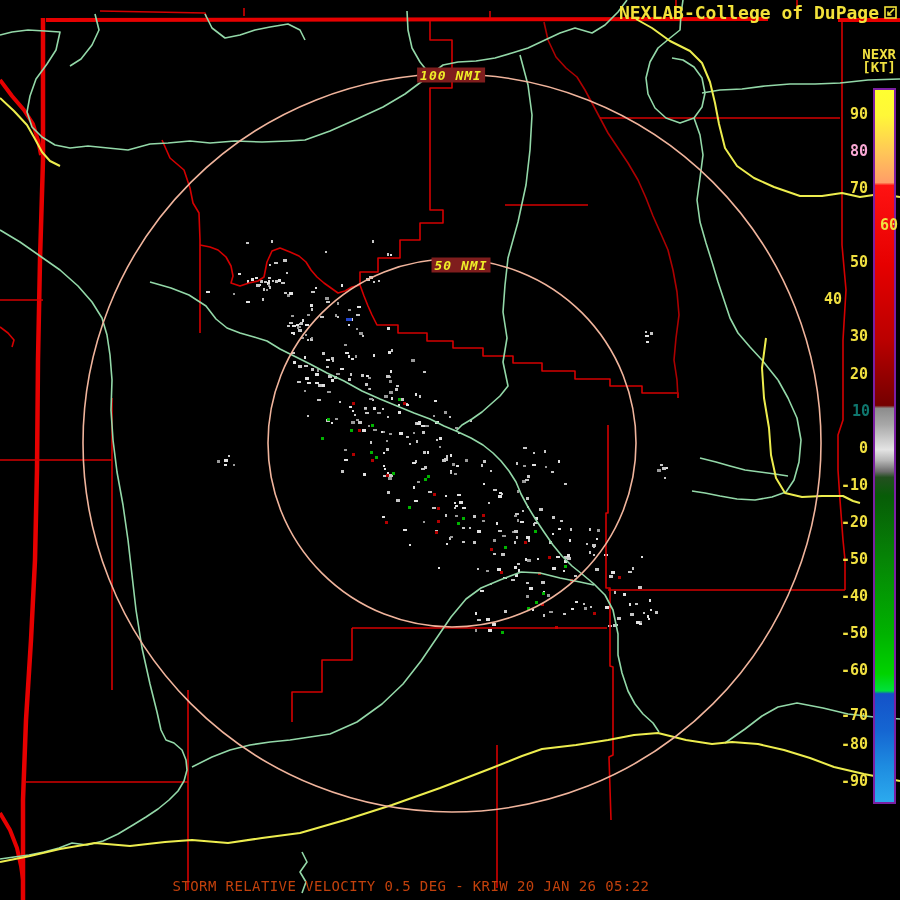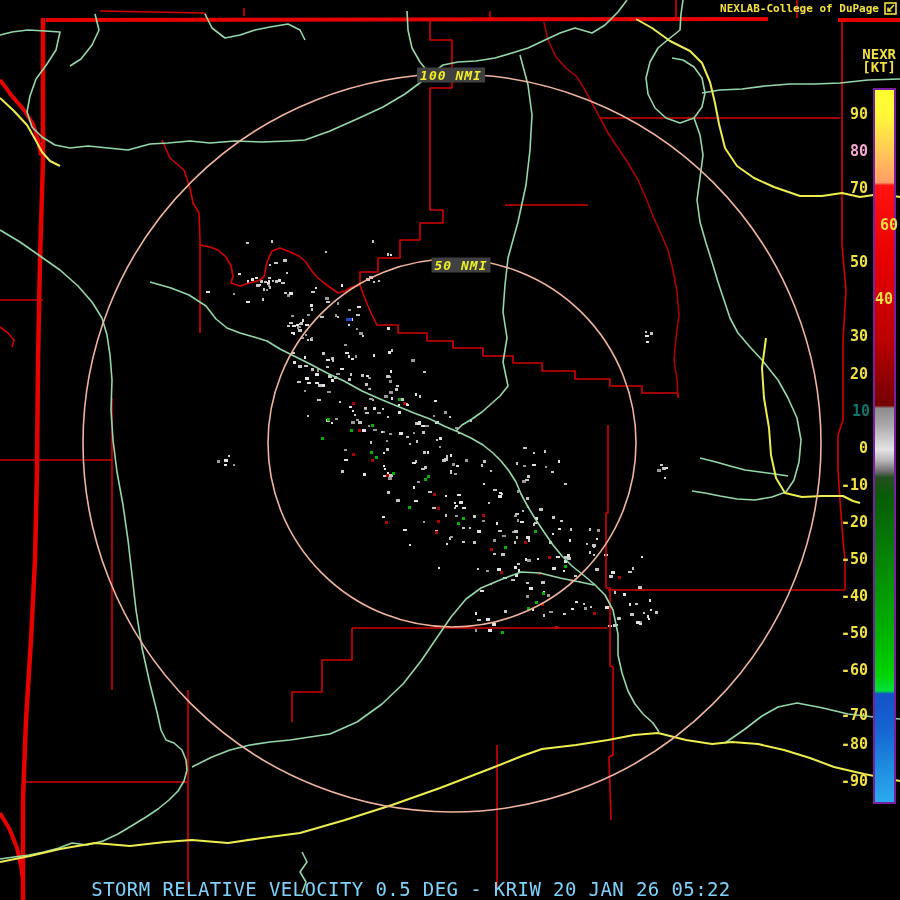--- a/index.html
+++ b/index.html
@@ -3,30 +3,30 @@
 <meta charset="utf-8">
 <style>
   html,body{margin:0;padding:0;background:#000;}
   #stage{
     position:relative;width:900px;height:900px;background:#000;overflow:hidden;
     font-family:"DejaVu Sans Mono","Liberation Mono",monospace;
   }
   #map-svg{position:absolute;left:0;top:0;}
   .ring-label{
     position:absolute;transform:translate(-50%,-50%);
-    background:#404040;color:#f0ef28;font-style:italic;font-weight:bold;
+    background:#7f1d1d;color:#f0ef28;font-style:italic;font-weight:bold;
     font-size:13px;padding:0 3px;white-space:nowrap;letter-spacing:1px;
   }
   #title-bar{
     position:absolute;top:2px;right:3px;display:flex;align-items:center;gap:5px;
-    color:#f2e23a;font-size:11px;font-weight:bold;letter-spacing:0px;white-space:nowrap;
+    color:#f2e23a;font-size:18px;font-weight:bold;letter-spacing:0px;white-space:nowrap;
   }
   #caption{
     position:absolute;top:878px;left:411px;transform:translateX(-50%);
-    color:#7dd3fc;font-size:19px;white-space:nowrap;letter-spacing:0.4px;text-align:right;
+    color:#c2410c;font-size:14px;white-space:nowrap;letter-spacing:0.4px;text-align:right;
   }
   #colorbar{position:absolute;border:2px solid #7b1fa2;}
   #cb-title{position:absolute;color:#f0e040;font-size:14px;font-weight:bold;text-align:right;line-height:13px;white-space:pre;}
   .cb-tick{
     position:absolute;color:#f0e040;font-size:15px;font-weight:bold;
     transform:translateY(-50%);text-align:right;width:42px;
   }
   .logo-svg{display:block;}
 </style>
 </head>
@@ -530,21 +530,21 @@
 
   <div id="colorbar" style="left: 873px; top: 88px; width: 19px; height: 712px; border-color: rgb(123, 31, 162); background: linear-gradient(rgb(255, 255, 48) 0%, rgb(255, 247, 56) 3.6%, rgb(255, 197, 88) 8.9%, rgb(255, 157, 104) 13%, rgb(255, 18, 18) 13.4%, rgb(230, 0, 0) 24.5%, rgb(187, 0, 0) 35%, rgb(116, 0, 0) 44.3%, rgb(140, 140, 140) 44.7%, rgb(168, 168, 168) 47%, rgb(228, 228, 228) 50.5%, rgb(184, 184, 184) 52%, rgb(108, 108, 108) 53.6%, rgb(35, 79, 32) 54.4%, rgb(7, 92, 7) 57%, rgb(6, 133, 6) 66%, rgb(0, 179, 0) 76.5%, rgb(0, 211, 0) 82%, rgb(0, 225, 60) 84.4%, rgb(20, 82, 200) 84.8%, rgb(21, 102, 210) 90%, rgb(30, 140, 224) 95%, rgb(44, 170, 238) 100%);"></div>
   <div id="cb-title" style="right: 4px; top: 48px; color: rgb(240, 224, 64);">NEXR
 [KT]</div>
   <div id="cb-ticks">
       <div class="cb-tick" style="left: 826px; top: 113.958px; color: rgb(240, 224, 64);">90</div>
       <div class="cb-tick" style="left: 826px; top: 151.042px; color: #f9a8d4;">80</div>
       <div class="cb-tick" style="left: 826px; top: 188.125px; color: rgb(240, 224, 64);">70</div>
       <div class="cb-tick" style="left: 856px; top: 225.208px; color: rgb(240, 224, 64);">60</div>
       <div class="cb-tick" style="left: 826px; top: 262.292px; color: rgb(240, 224, 64);">50</div>
-      <div class="cb-tick" style="left: 851px; top: 299.375px; color: rgb(240, 224, 64);">40</div>
+      <div class="cb-tick" style="left: 800px; top: 299.375px; color: rgb(240, 224, 64);">40</div>
       <div class="cb-tick" style="left: 826px; top: 336.458px; color: rgb(240, 224, 64);">30</div>
       <div class="cb-tick" style="left: 826px; top: 373.542px; color: rgb(240, 224, 64);">20</div>
       <div class="cb-tick" style="left: 828px; top: 410.625px; color: #0f766e;">10</div>
       <div class="cb-tick" style="left: 826px; top: 447.708px; color: rgb(240, 224, 64);">0</div>
       <div class="cb-tick" style="left: 826px; top: 484.792px; color: rgb(240, 224, 64);">-10</div>
       <div class="cb-tick" style="left: 826px; top: 521.875px; color: rgb(240, 224, 64);">-20</div>
       <div class="cb-tick" style="left: 826px; top: 558.958px; color: rgb(240, 224, 64);">-50</div>
       <div class="cb-tick" style="left: 826px; top: 596.042px; color: rgb(240, 224, 64);">-40</div>
       <div class="cb-tick" style="left: 826px; top: 633.125px; color: rgb(240, 224, 64);">-50</div>
       <div class="cb-tick" style="left: 826px; top: 670.208px; color: rgb(240, 224, 64);">-60</div>

